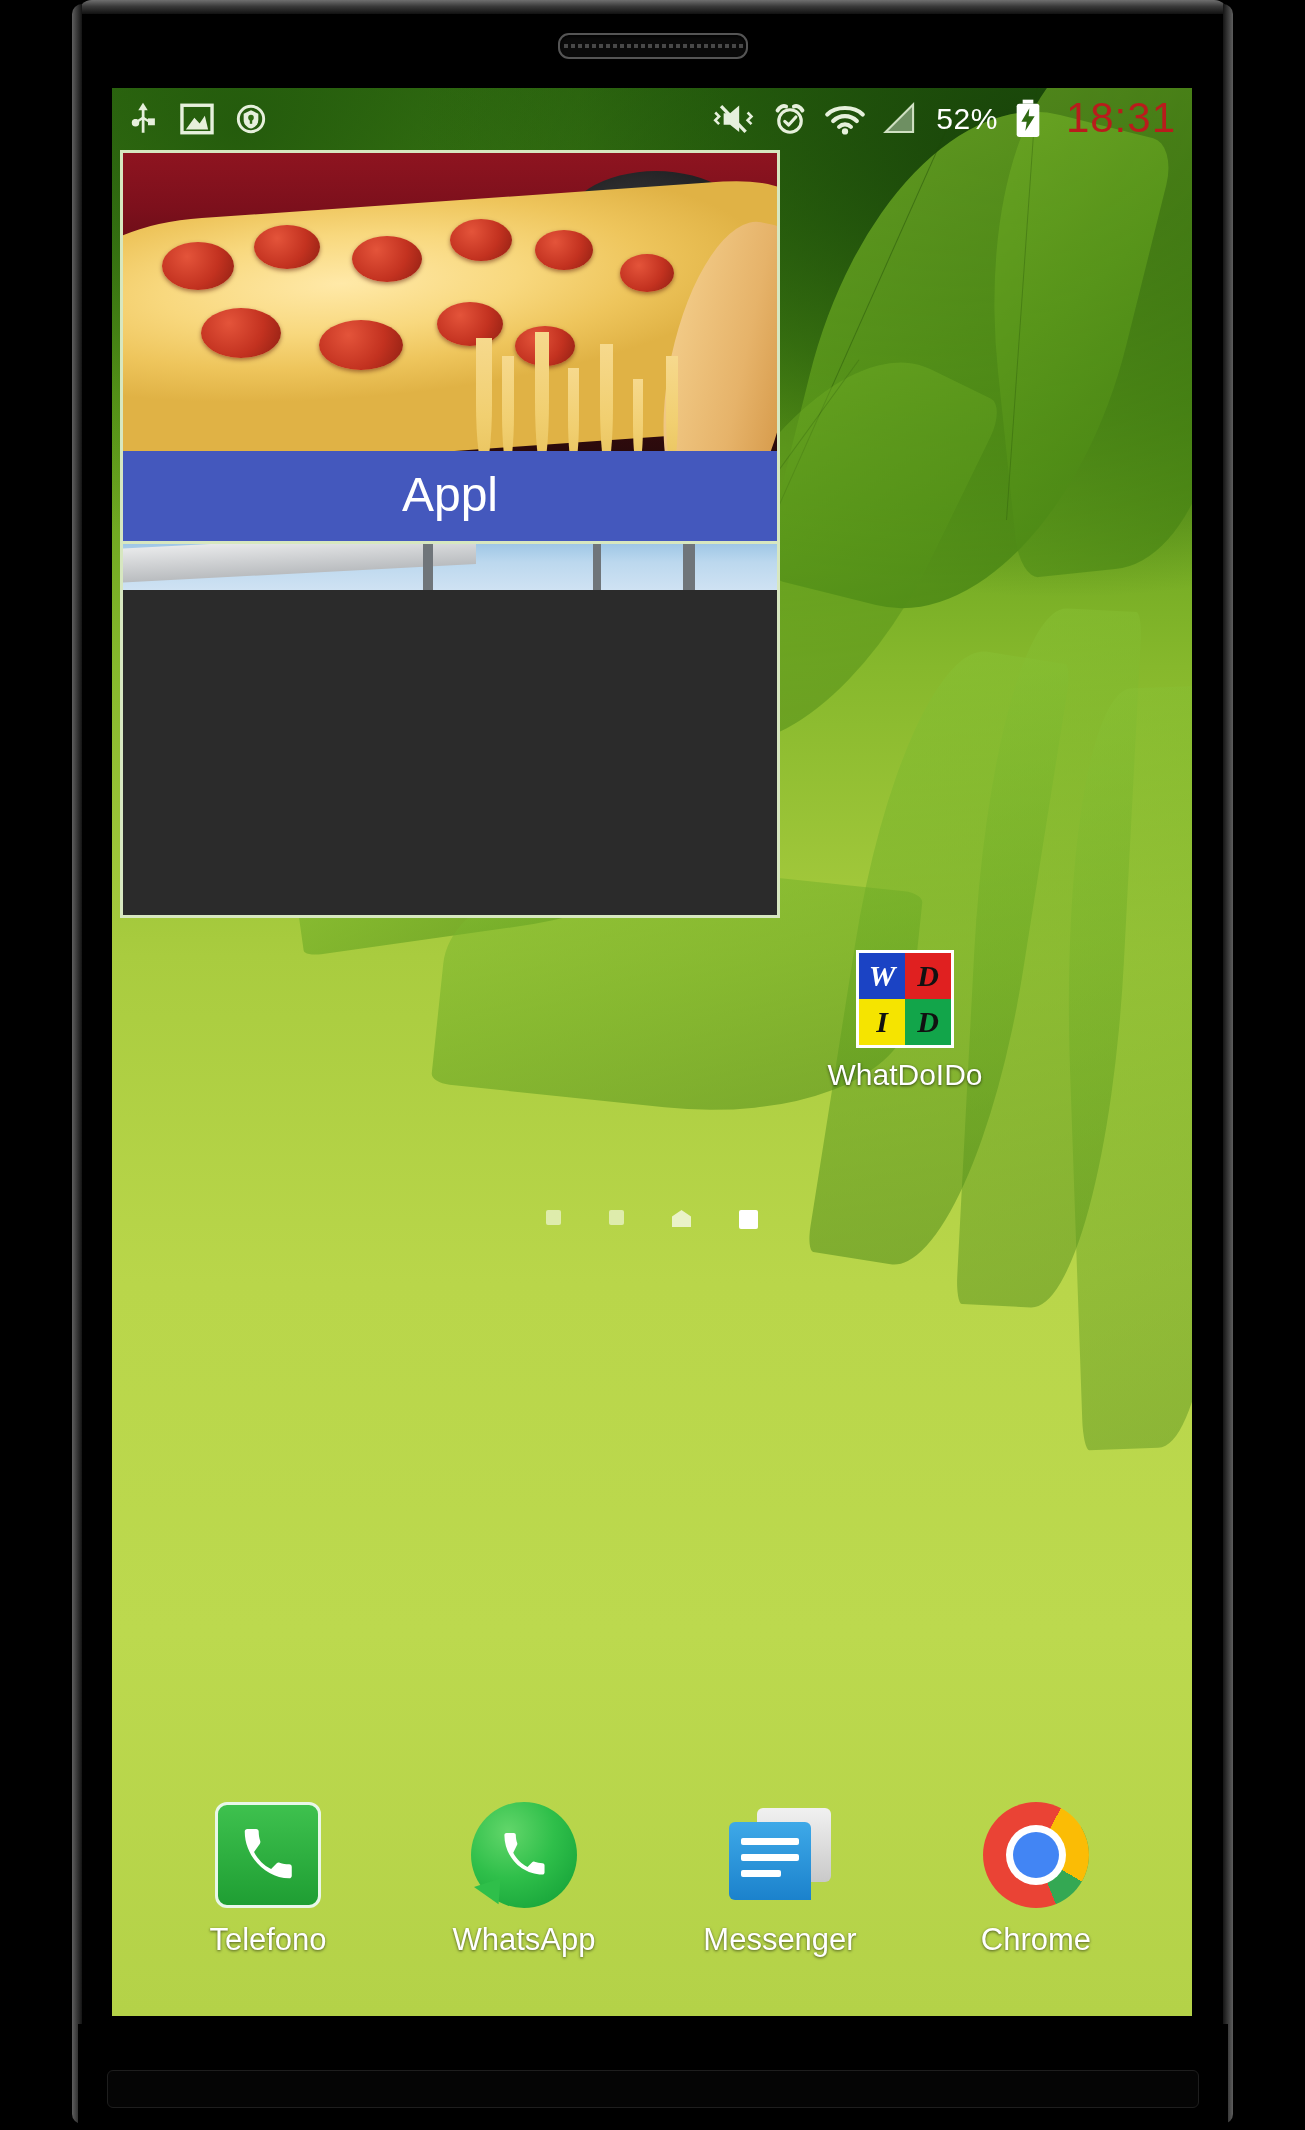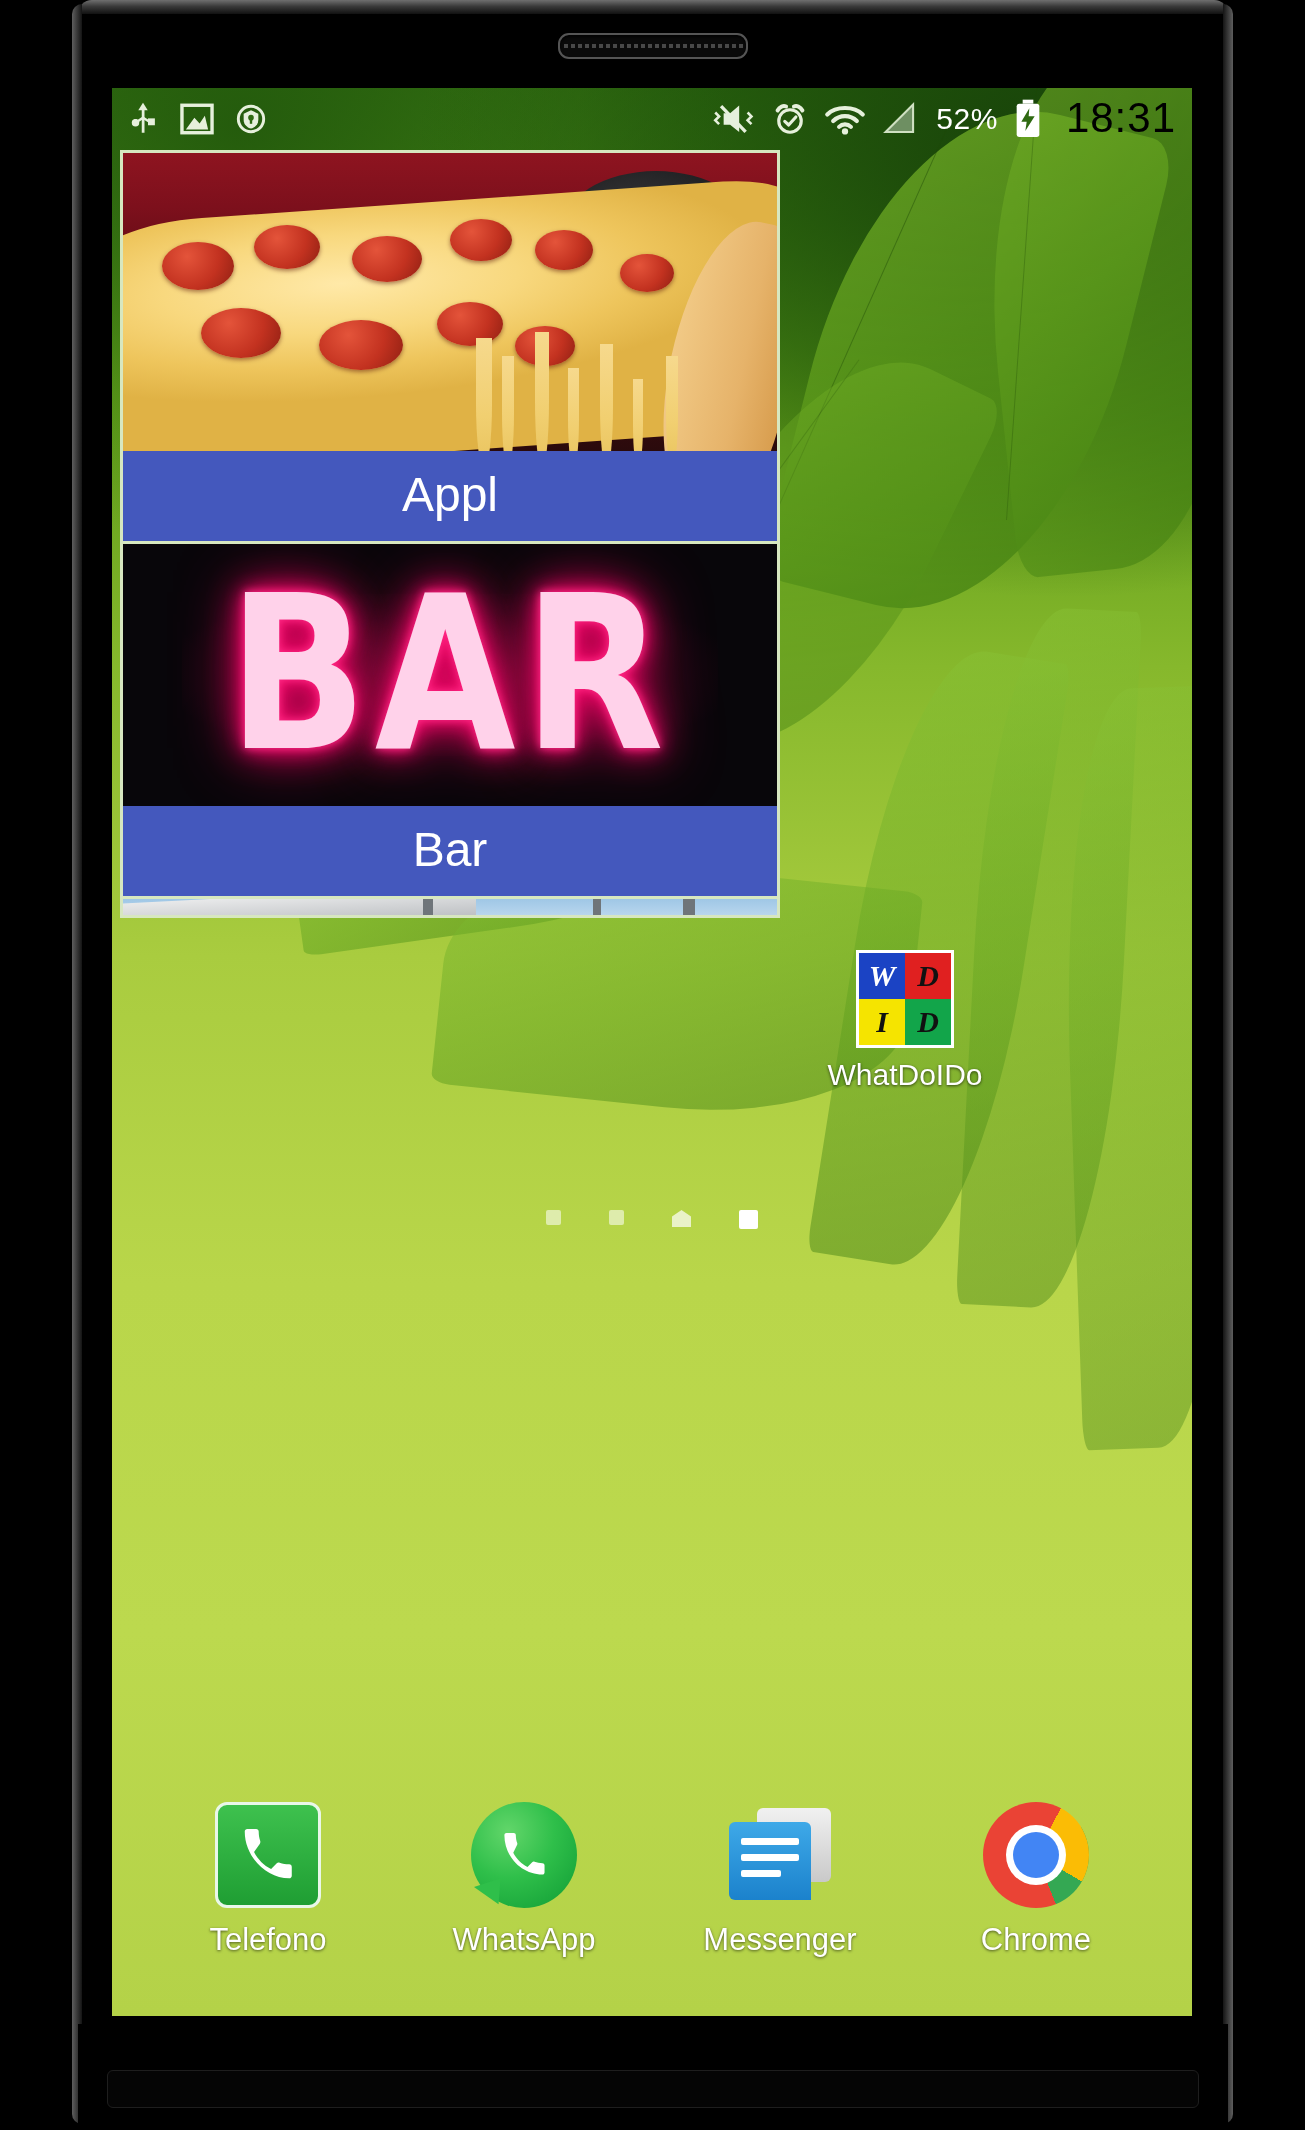--- a/index.html
+++ b/index.html
@@ -145,21 +145,21 @@
     font-size: 30px;
     font-weight: 400;
     letter-spacing: .5px;
     color: #ffffff;
     margin-left: 2px;
   }
   .clock {
     font-size: 42px;
     font-weight: 400;
     letter-spacing: 1px;
-    color: #000000;
+    color: #b91c1c;
     margin-left: 8px;
     line-height: 1;
     position: relative;
     top: -1px;
   }
 
   
   .widget {
     position: absolute;
     left: 8px;
@@ -561,29 +561,20 @@
             <div class="cheese-strand" style="left:63%; height:46%; width:14px;"></div>
             <div class="cheese-strand" style="left:68%; height:34%; width:11px;"></div>
             <div class="cheese-strand" style="left:73%; height:42%; width:13px;"></div>
             <div class="cheese-strand" style="left:78%; height:30%; width:10px;"></div>
             <div class="cheese-strand" style="left:83%; height:38%; width:12px;"></div>
           </div>
         </div>
         <div class="w-label">Appl</div>
       </div>
 
-      <div class="w-card">
-        <div class="w-photo bar-photo">
-          <div class="neon-glow"></div>
-          <div class="neon-wrap">
-            <span class="neon-text">BAR</span>
-          </div>
-        </div>
-        <div class="w-label">Bar</div>
-      </div>
 
       <div class="w-card">
         <div class="w-photo peek-photo">
           <div class="peek-roof"></div>
           <div class="peek-beam" style="left:300px; top:0; width:10px; height:46px;"></div>
           <div class="peek-beam" style="left:470px; top:0; width:8px; height:46px;"></div>
           <div class="peek-beam" style="left:560px; top:0; width:12px; height:46px;"></div>
         </div>
       </div>
     </div>

